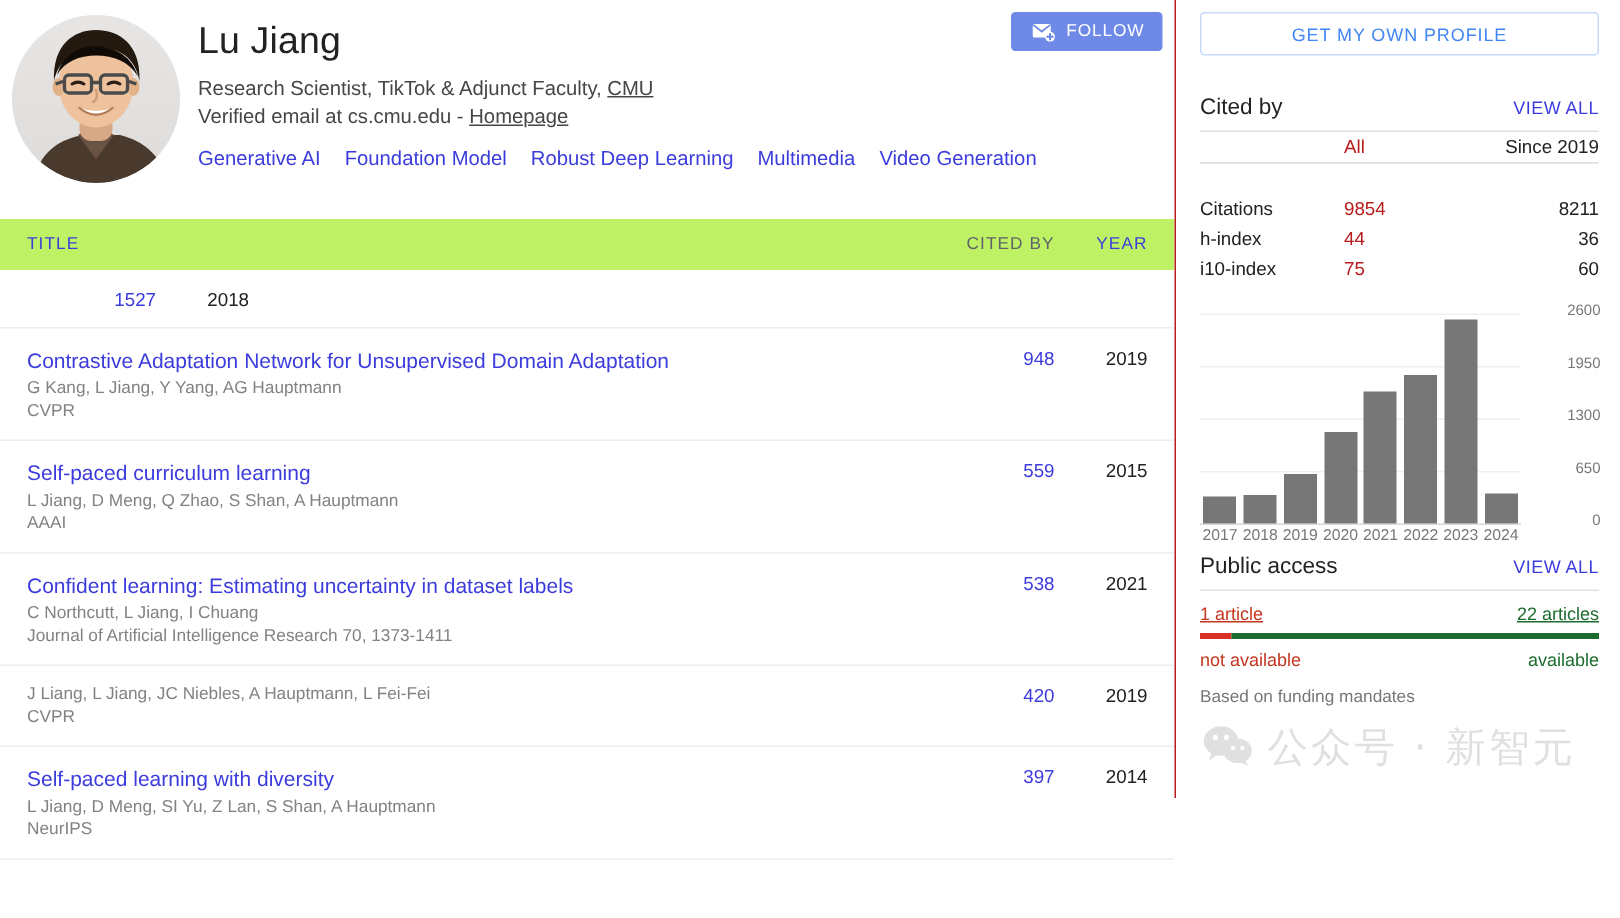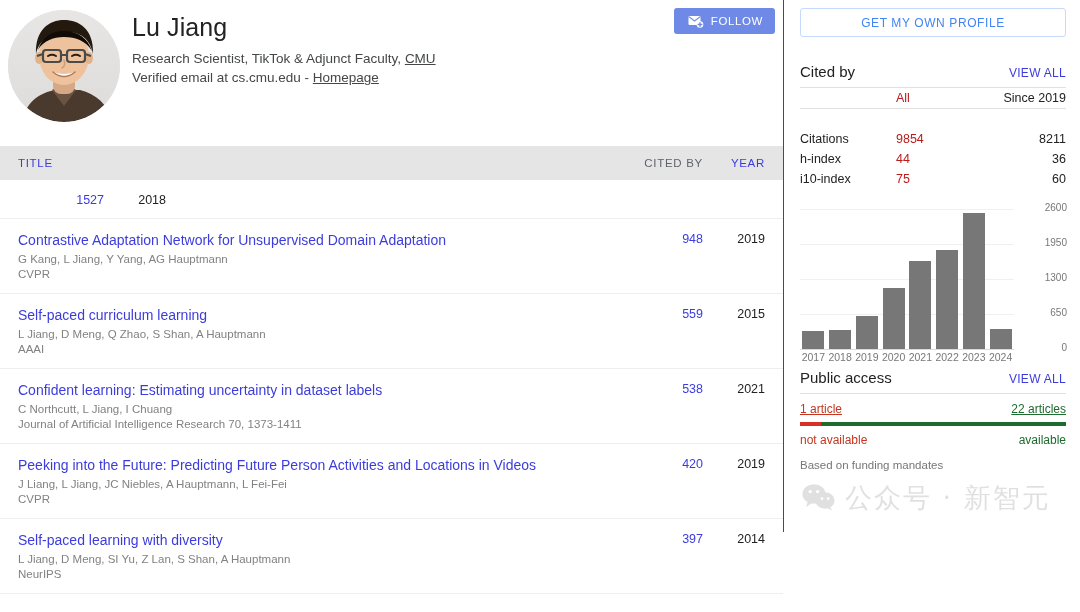--- a/index.html
+++ b/index.html
@@ -118,21 +118,21 @@
   }
   .follow-btn svg { display:block; }
 
   
   .pub-table {
     margin-top: 24px;
     width: 100%;
   }
 
   .pub-head {
-    background: #e5e5e5;
+    background: #bef264;
     display: flex;
     align-items: center;
     height: 34px;
     padding: 0 18px 0 18px;
     font-size: 11.5px;
     letter-spacing: 0.7px;
   }
   .th-title  { flex: 1 1 auto; color: #3c3cdd; }
   .th-cited  { width: 86px;  text-align: right; color: #5f6368; }
   .th-year   { width: 62px;  text-align: right; color: #3c3cdd; }
@@ -380,20 +380,23 @@
         <div class="profile-name">Lu Jiang</div>
 
         <div class="profile-line">
           <span>Research Scientist, TikTok &amp; Adjunct Faculty, </span><a href="#">CMU</a>
         </div>
 
         <div class="profile-line">
           <span>Verified email at cs.cmu.edu - </span><a href="#">Homepage</a>
         </div>
 
+        <div class="interests">
+          <a href="#">Generative AI</a><a href="#">Foundation Model</a><a href="#">Robust Deep Learning</a><a href="#">Multimedia</a><a href="#">Video Generation</a>
+        </div>
       </div>
 
       <button class="follow-btn">
         <span>
           <svg width="16" height="13" viewBox="0 0 16 13">
             <rect x="0.5" y="1" width="12" height="9" rx="1" fill="#ffffff"></rect>
             <path d="M0.8 1.6 L6.5 6 L12.2 1.6" stroke="#6e8ae6" stroke-width="1.2" fill="none"></path>
             <circle cx="12" cy="9.5" r="3.3" fill="#ffffff"></circle>
             <path d="M12 7.6 V11.4 M10.1 9.5 H13.9" stroke="#6e8ae6" stroke-width="1.3" stroke-linecap="round"></path>
           </svg>
@@ -435,21 +438,20 @@
             <div class="pub-main">
               <a class="pub-title" href="#">Confident learning: Estimating uncertainty in dataset labels</a>
               <div class="pub-authors">C Northcutt, L Jiang, I Chuang</div>
               <div class="pub-venue">Journal of Artificial Intelligence Research 70, 1373-1411</div>
             </div>
             <a class="pub-cited" href="#">538</a>
             <div class="pub-year">2021</div>
           </div>
           <div class="pub-row">
             <div class="pub-main">
-              <a class="pub-title" href="#">Peeking into the Future: Predicting Future Person Activities and Locations in Videos</a>
               <div class="pub-authors">J Liang, L Jiang, JC Niebles, A Hauptmann, L Fei-Fei</div>
               <div class="pub-venue">CVPR</div>
             </div>
             <a class="pub-cited" href="#">420</a>
             <div class="pub-year">2019</div>
           </div>
           <div class="pub-row">
             <div class="pub-main">
               <a class="pub-title" href="#">Self-paced learning with diversity</a>
               <div class="pub-authors">L Jiang, D Meng, SI Yu, Z Lan, S Shan, A Hauptmann</div>

